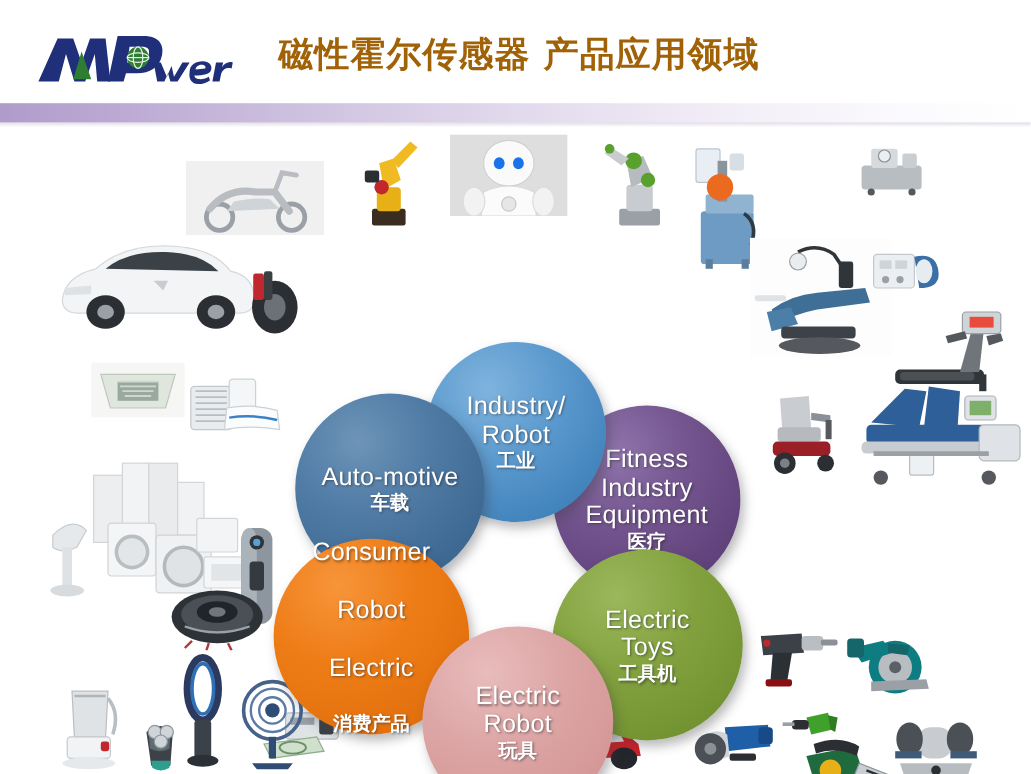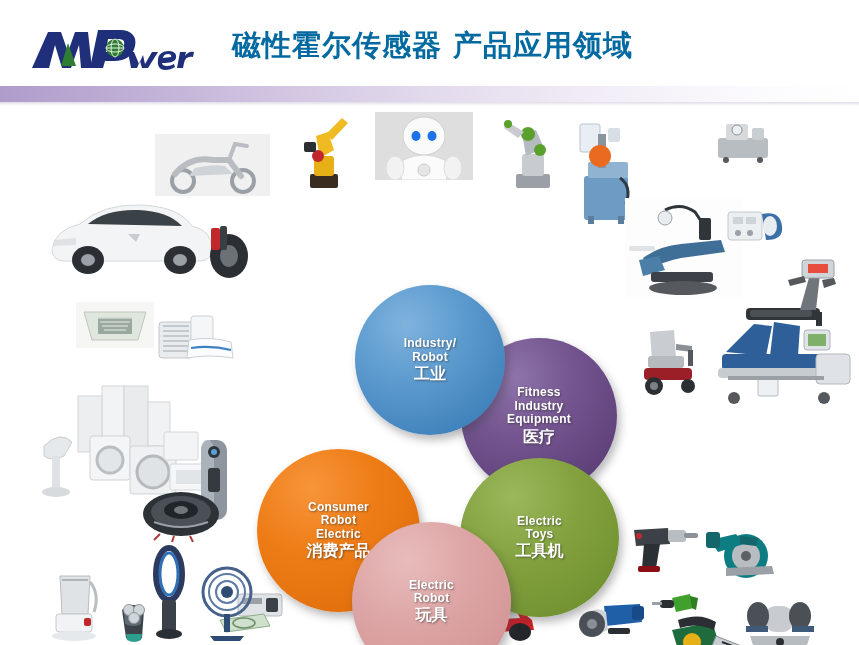--- a/index.html
+++ b/index.html
@@ -11,21 +11,21 @@
     position:relative;
   }
   #slide{position:absolute;inset:0;width:859px;height:645px;overflow:hidden;background:#fff;}
 
   
   .header{position:absolute;left:0;top:0;width:859px;height:86px;background:#fff;}
   .logo{position:absolute;left:28px;top:26px;width:180px;height:46px;}
   .logo svg{display:block;}
   .slide-title{
     position:absolute;left:232px;top:26px;
-    font-size:29px;font-weight:600;color:#0369a1;
+    font-size:29px;font-weight:600;color:#a16207;
     letter-spacing:1px;white-space:nowrap;
     font-family:"DejaVu Sans","Liberation Sans",sans-serif;
   }
   .title-rule{
     position:absolute;left:0;top:86px;width:859px;height:16px;
     background:linear-gradient(to right,#b09ccb 0%,#bcaad3 12%,#cfc2e0 30%,#e4dcee 52%,#f3eff8 72%,#fbfaFd 88%,#ffffff 100%);
   }
   .rule-shadow{
     position:absolute;left:0;top:102px;width:859px;height:4px;
     background:linear-gradient(to bottom,rgba(150,135,175,.28),rgba(255,255,255,0));
@@ -43,21 +43,21 @@
     position:absolute;border-radius:50%;
     display:flex;flex-direction:column;align-items:center;justify-content:center;
     text-align:center;color:#ffffff;
     font-weight:bold;
     line-height:1.12;
     box-shadow:3px 5px 9px rgba(60,60,70,.36);
     font-family:"Liberation Sans","DejaVu Sans",sans-serif;
   }
   .bubble .en{
     text-shadow:1px 1px 2px rgba(40,40,40,.55);
-    font-size:12px;font-weight:bold;letter-spacing:.2px;
+    font-size:21px;font-weight:normal;letter-spacing:.2px;
   }
   .bubble .cn{
     text-shadow:1px 1px 2px rgba(40,40,40,.55);
     font-size:16px;font-weight:bold;margin-top:1px;
     font-family:"DejaVu Sans","Liberation Sans",sans-serif;
   }
 
   #b-industry{
     left:355px;top:183px;width:150px;height:150px;
     background:radial-gradient(circle at 34% 26%, #7fb3dd 0%, #5d9bcf 38%, #3f81ba 82%, #356f9f 100%);
@@ -67,23 +67,24 @@
     left:246px;top:226px;width:158px;height:158px;
     background:radial-gradient(circle at 33% 25%, #6e94b8 0%, #4f7ba5 38%, #3b6690 82%, #33587c 100%);
     z-index:7;
   }
   #b-medical{
     left:461px;top:236px;width:156px;height:156px;
     background:radial-gradient(circle at 34% 25%, #8f74ab 0%, #74558f 38%, #5d3f78 84%, #523469 100%);
     z-index:5;
   }
   #b-consumer{
-    left:257px;top:347px;width:163px;height:163px;
+    left:228px;top:347px;width:163px;height:163px;
     background:radial-gradient(circle at 33% 24%, #f7953a 0%, #ee7c16 40%, #e06f0c 84%, #cf6507 100%);
     z-index:8;
+    justify-content:space-between;
   }
   #b-tools{
     left:460px;top:356px;width:159px;height:159px;
     background:radial-gradient(circle at 34% 24%, #9bb85c 0%, #83a23f 40%, #71902f 84%, #65822a 100%);
     z-index:5;
   }
   #b-toys{
     left:352px;top:420px;width:159px;height:159px;
     background:radial-gradient(circle at 34% 24%, #e8bcbc 0%, #ddA5a5 40%, #d39595 84%, #cb8c8c 100%);
     z-index:9;
@@ -521,20 +522,24 @@
         <circle cx="40" cy="50" r="4" fill="#2b2f33"></circle>
       </svg>
     </div>
 
     <div class="bubble" id="b-industry">
       <div class="en">Industry/</div>
       <div class="en">Robot</div>
       <div class="cn">工业</div>
     </div>
 
+    <div class="bubble" id="b-auto">
+      <div class="en">Auto-motive</div>
+      <div class="cn">车载</div>
+    </div>
 
     <div class="bubble" id="b-medical">
       <div class="en">Fitness</div>
       <div class="en">Industry</div>
       <div class="en">Equipment</div>
       <div class="cn">医疗</div>
     </div>
 
     <div class="bubble" id="b-consumer">
       <div class="en">Consumer</div>

